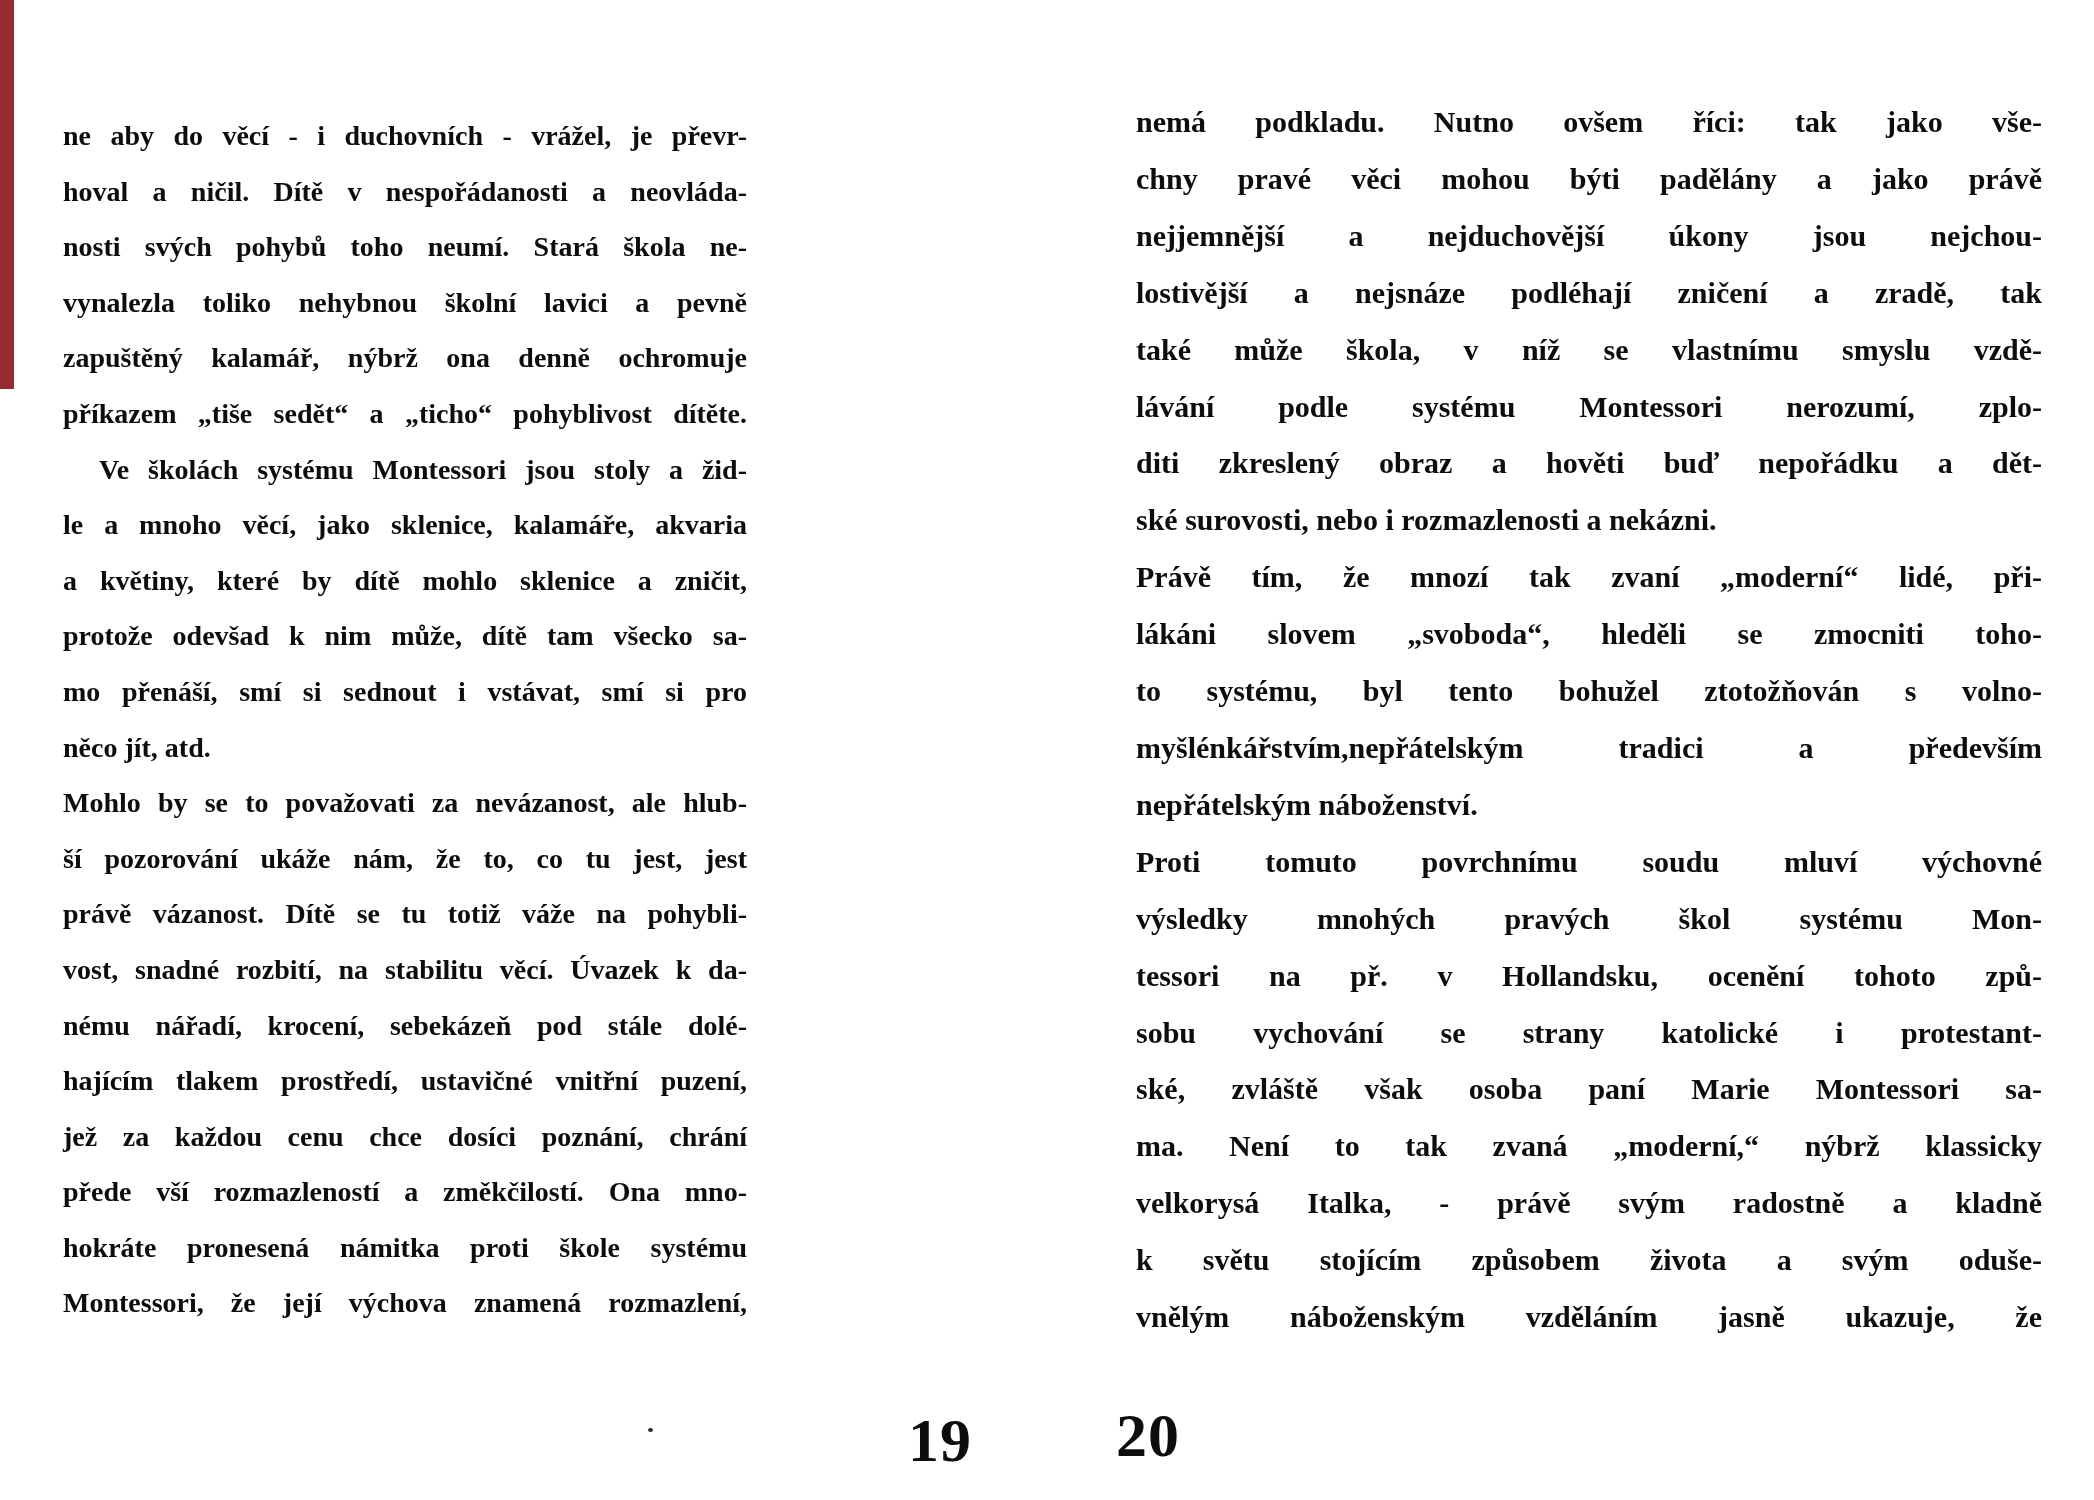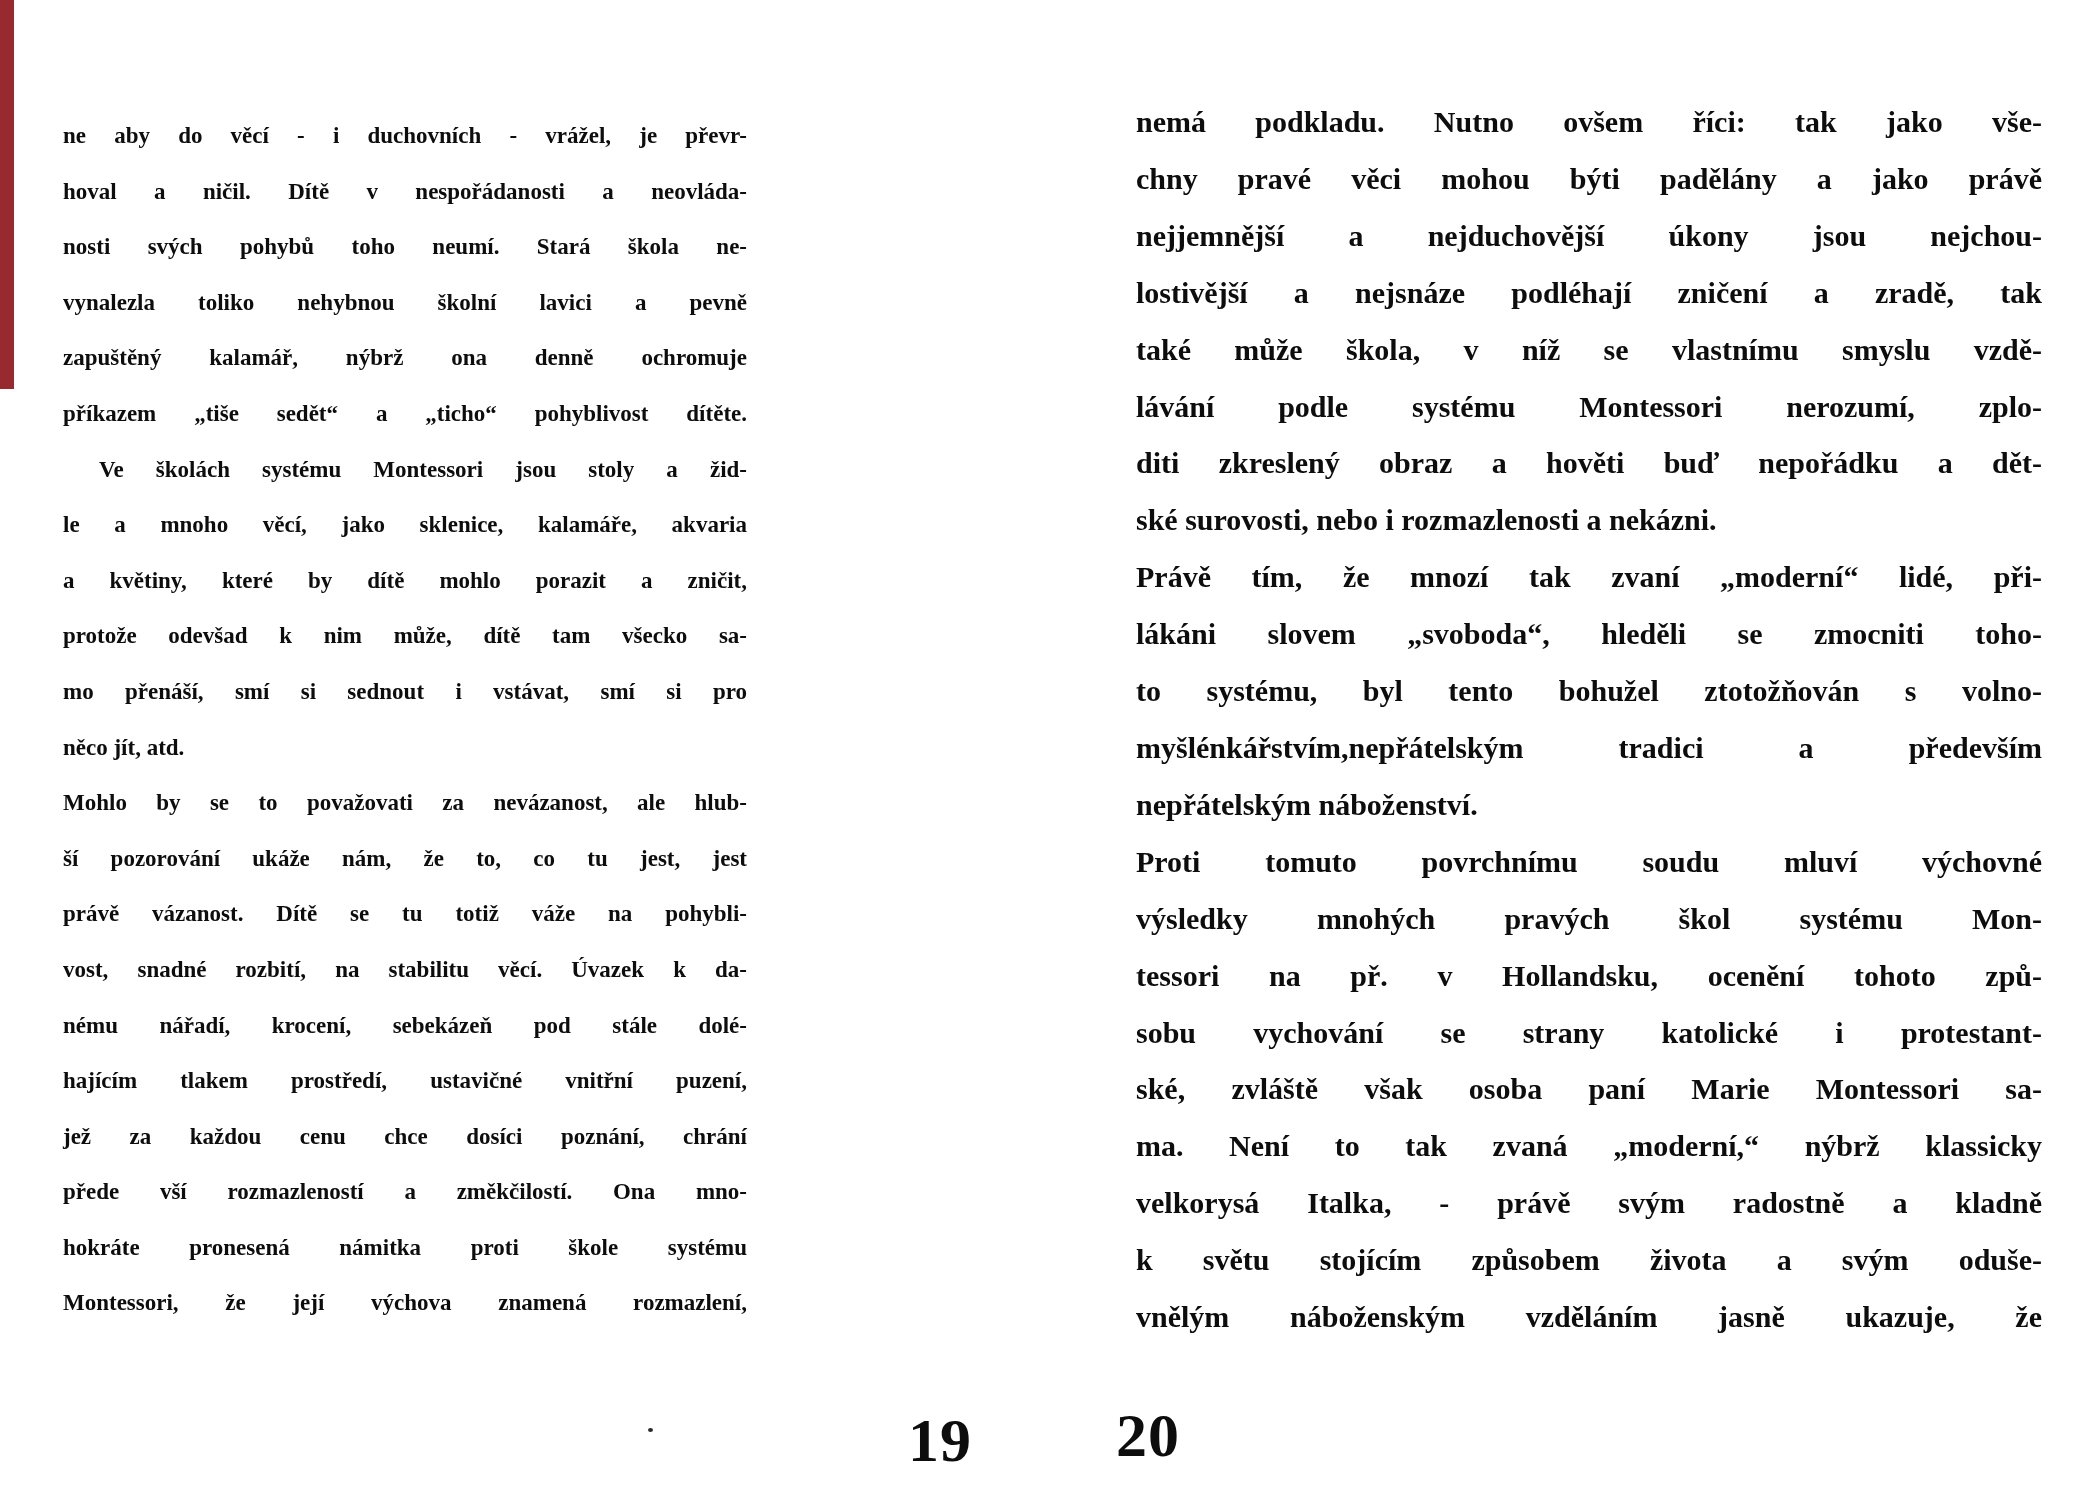--- a/index.html
+++ b/index.html
@@ -16,21 +16,21 @@
     position: absolute; left: 0; top: 0;
     width: 14px; height: 389px;
     background: #962a2e;
   }
   .page {
     position: absolute;
     font-weight: 700;
   }
   .page-left {
     left: 63px; top: 108px; width: 684px;
-    font-size: 23px; line-height: 55.6px;
+    font-size: 28px; line-height: 55.6px;
   }
   .page-right {
     left: 1136px; top: 94px; width: 906px;
     font-size: 30px; line-height: 56.9px;
   }
   .line {
     text-align: justify;
     text-align-last: justify;
     white-space: normal;
   }
@@ -62,21 +62,21 @@
 
   <div class="page page-left">
       <div class="line">ne aby do věcí - i duchovních - vrážel, je převr-</div>
       <div class="line">hoval a ničil. Dítě v nespořádanosti a neovláda-</div>
       <div class="line">nosti svých pohybů toho neumí. Stará škola ne-</div>
       <div class="line">vynalezla toliko nehybnou školní lavici a pevně</div>
       <div class="line">zapuštěný kalamář, nýbrž ona denně ochromuje</div>
       <div class="line">příkazem „tiše sedět“ a „ticho“ pohyblivost dítěte.</div>
       <div class="line ind">Ve školách systému Montessori jsou stoly a žid-</div>
       <div class="line">le a mnoho věcí, jako sklenice, kalamáře, akvaria</div>
-      <div class="line">a květiny, které by dítě mohlo porazit a zničit,</div>
+      <div class="line">a květiny, které by dítě mohlo sklenice a zničit,</div>
       <div class="line">protože odevšad k nim může, dítě tam všecko sa-</div>
       <div class="line">mo přenáší, smí si sednout i vstávat, smí si pro</div>
       <div class="line noj">něco jít, atd.</div>
       <div class="line">Mohlo by se to považovati za nevázanost, ale hlub-</div>
       <div class="line">ší pozorování ukáže nám, že to, co tu jest, jest</div>
       <div class="line">právě vázanost. Dítě se tu totiž váže na pohybli-</div>
       <div class="line">vost, snadné rozbití, na stabilitu věcí. Úvazek k da-</div>
       <div class="line">nému nářadí, krocení, sebekázeň pod stále dolé-</div>
       <div class="line">hajícím tlakem prostředí, ustavičné vnitřní puzení,</div>
       <div class="line">jež za každou cenu chce dosíci poznání, chrání</div>

